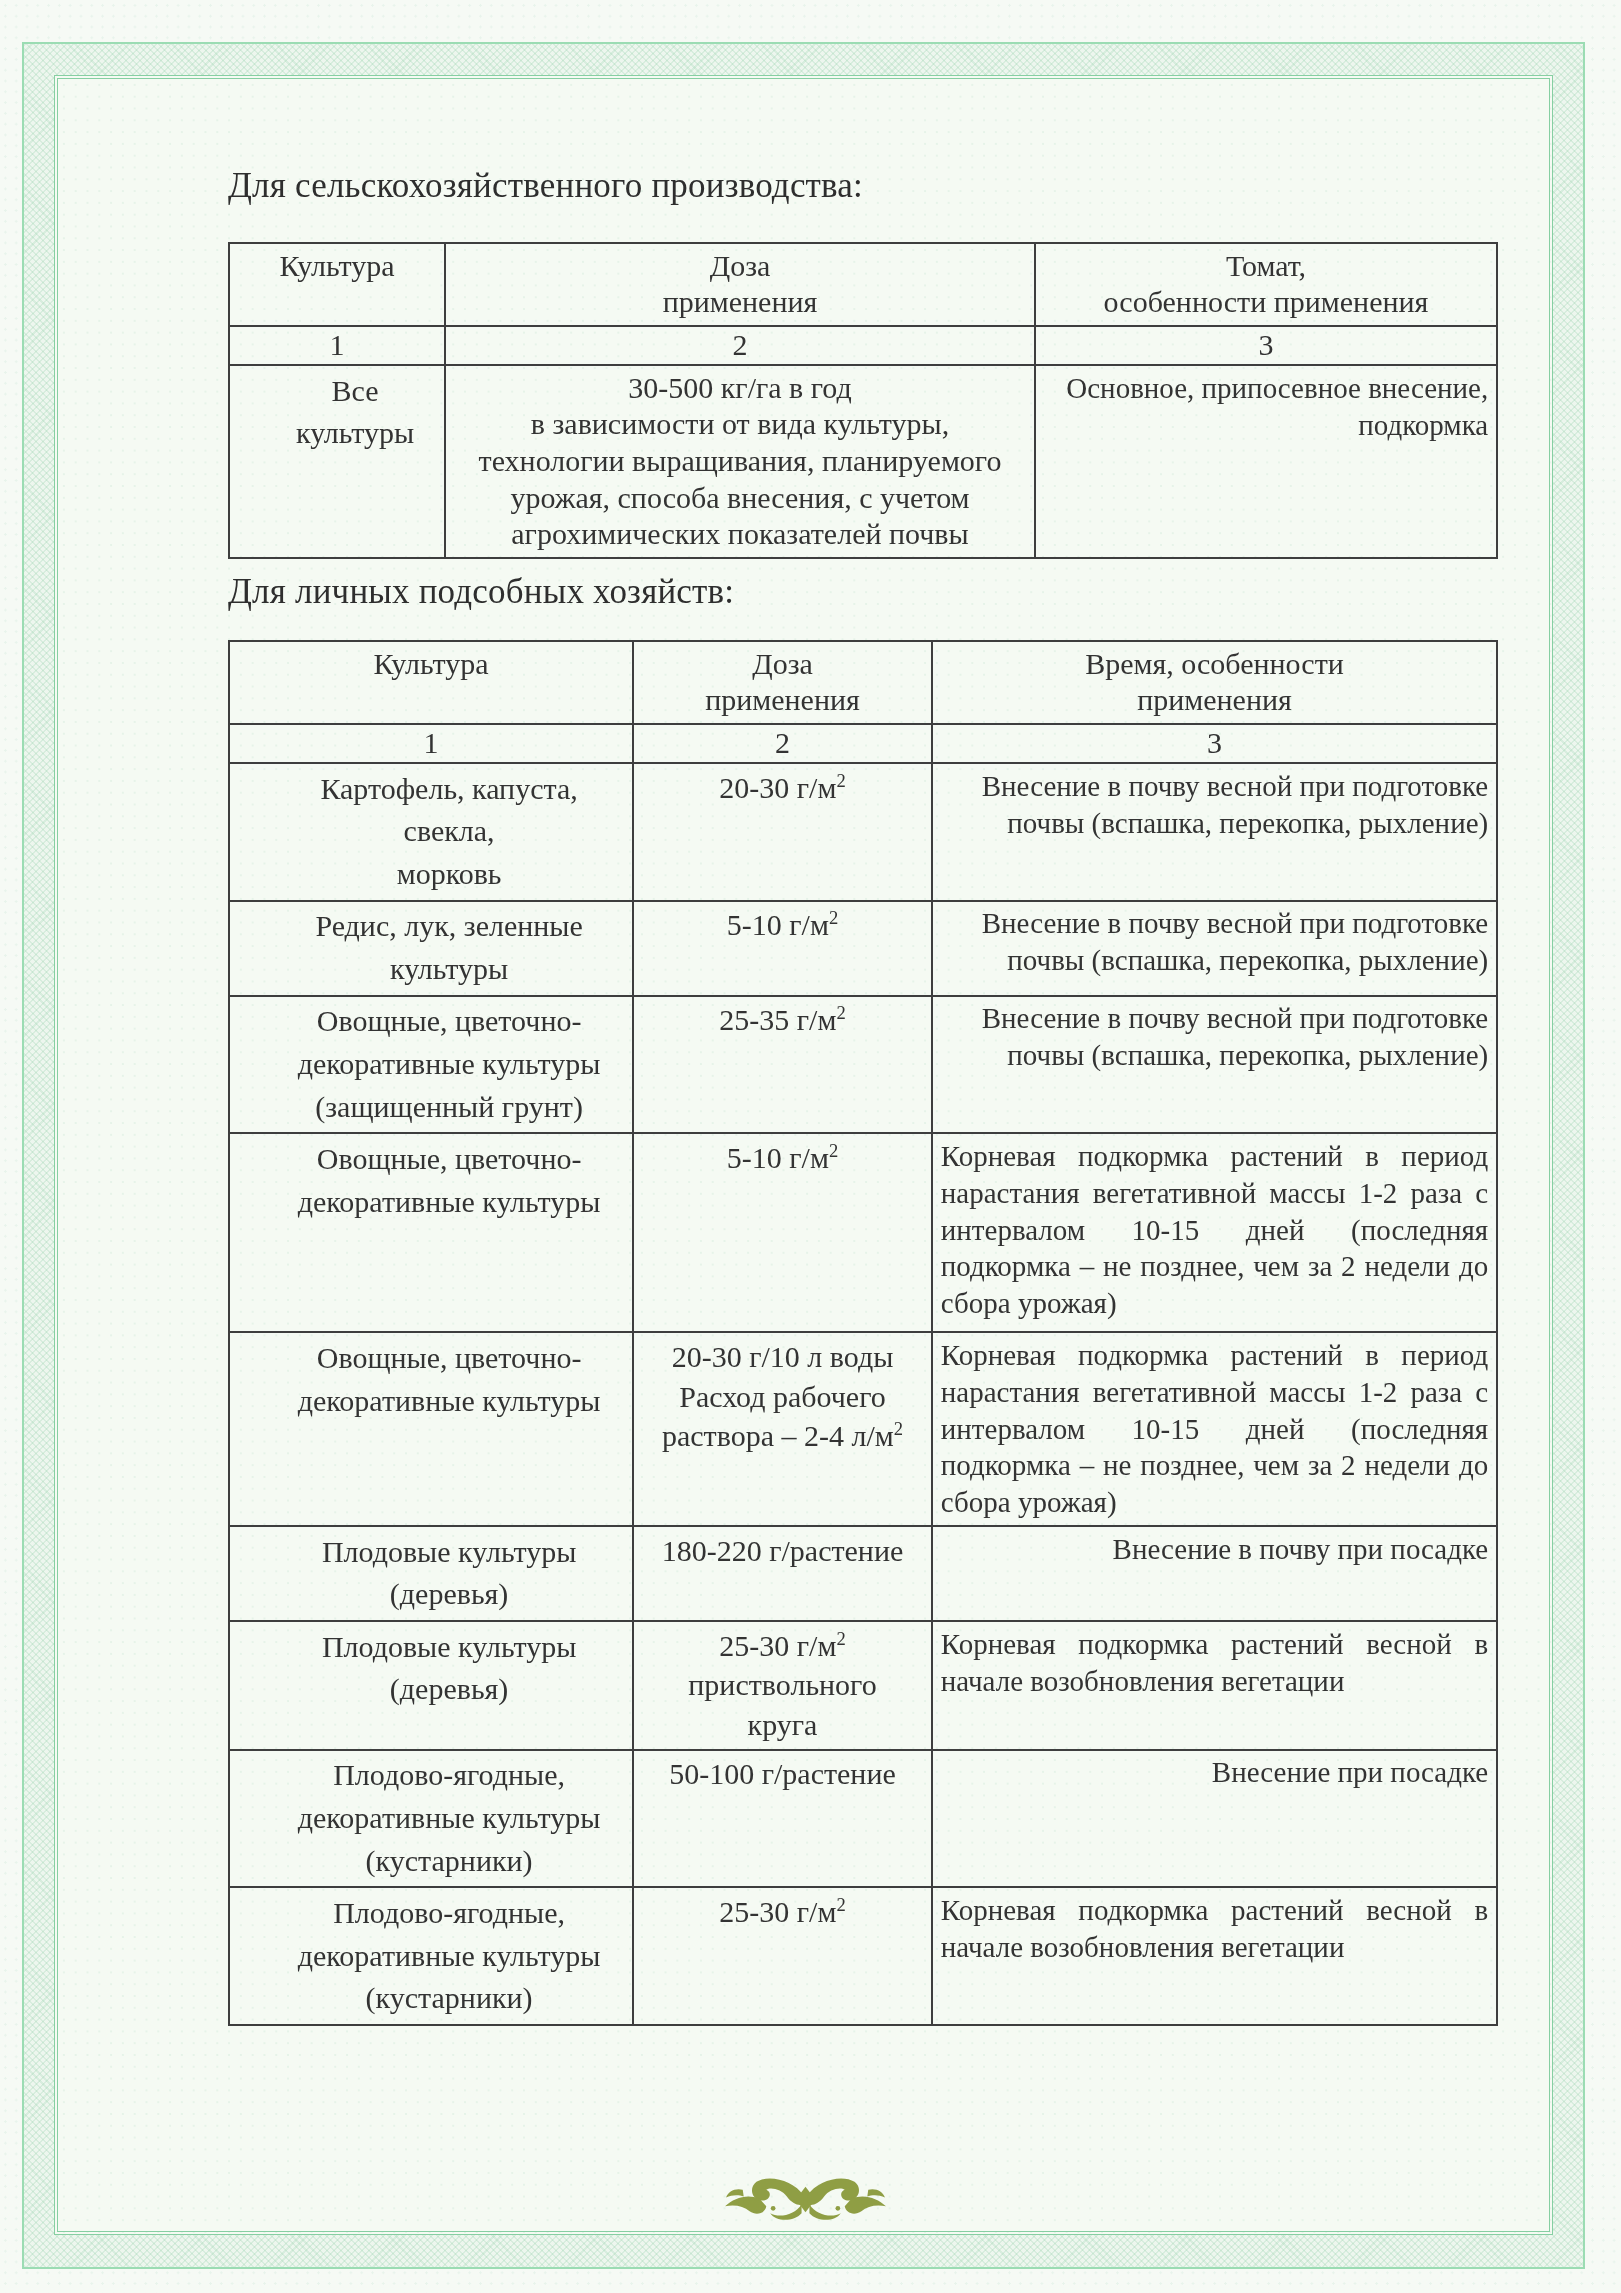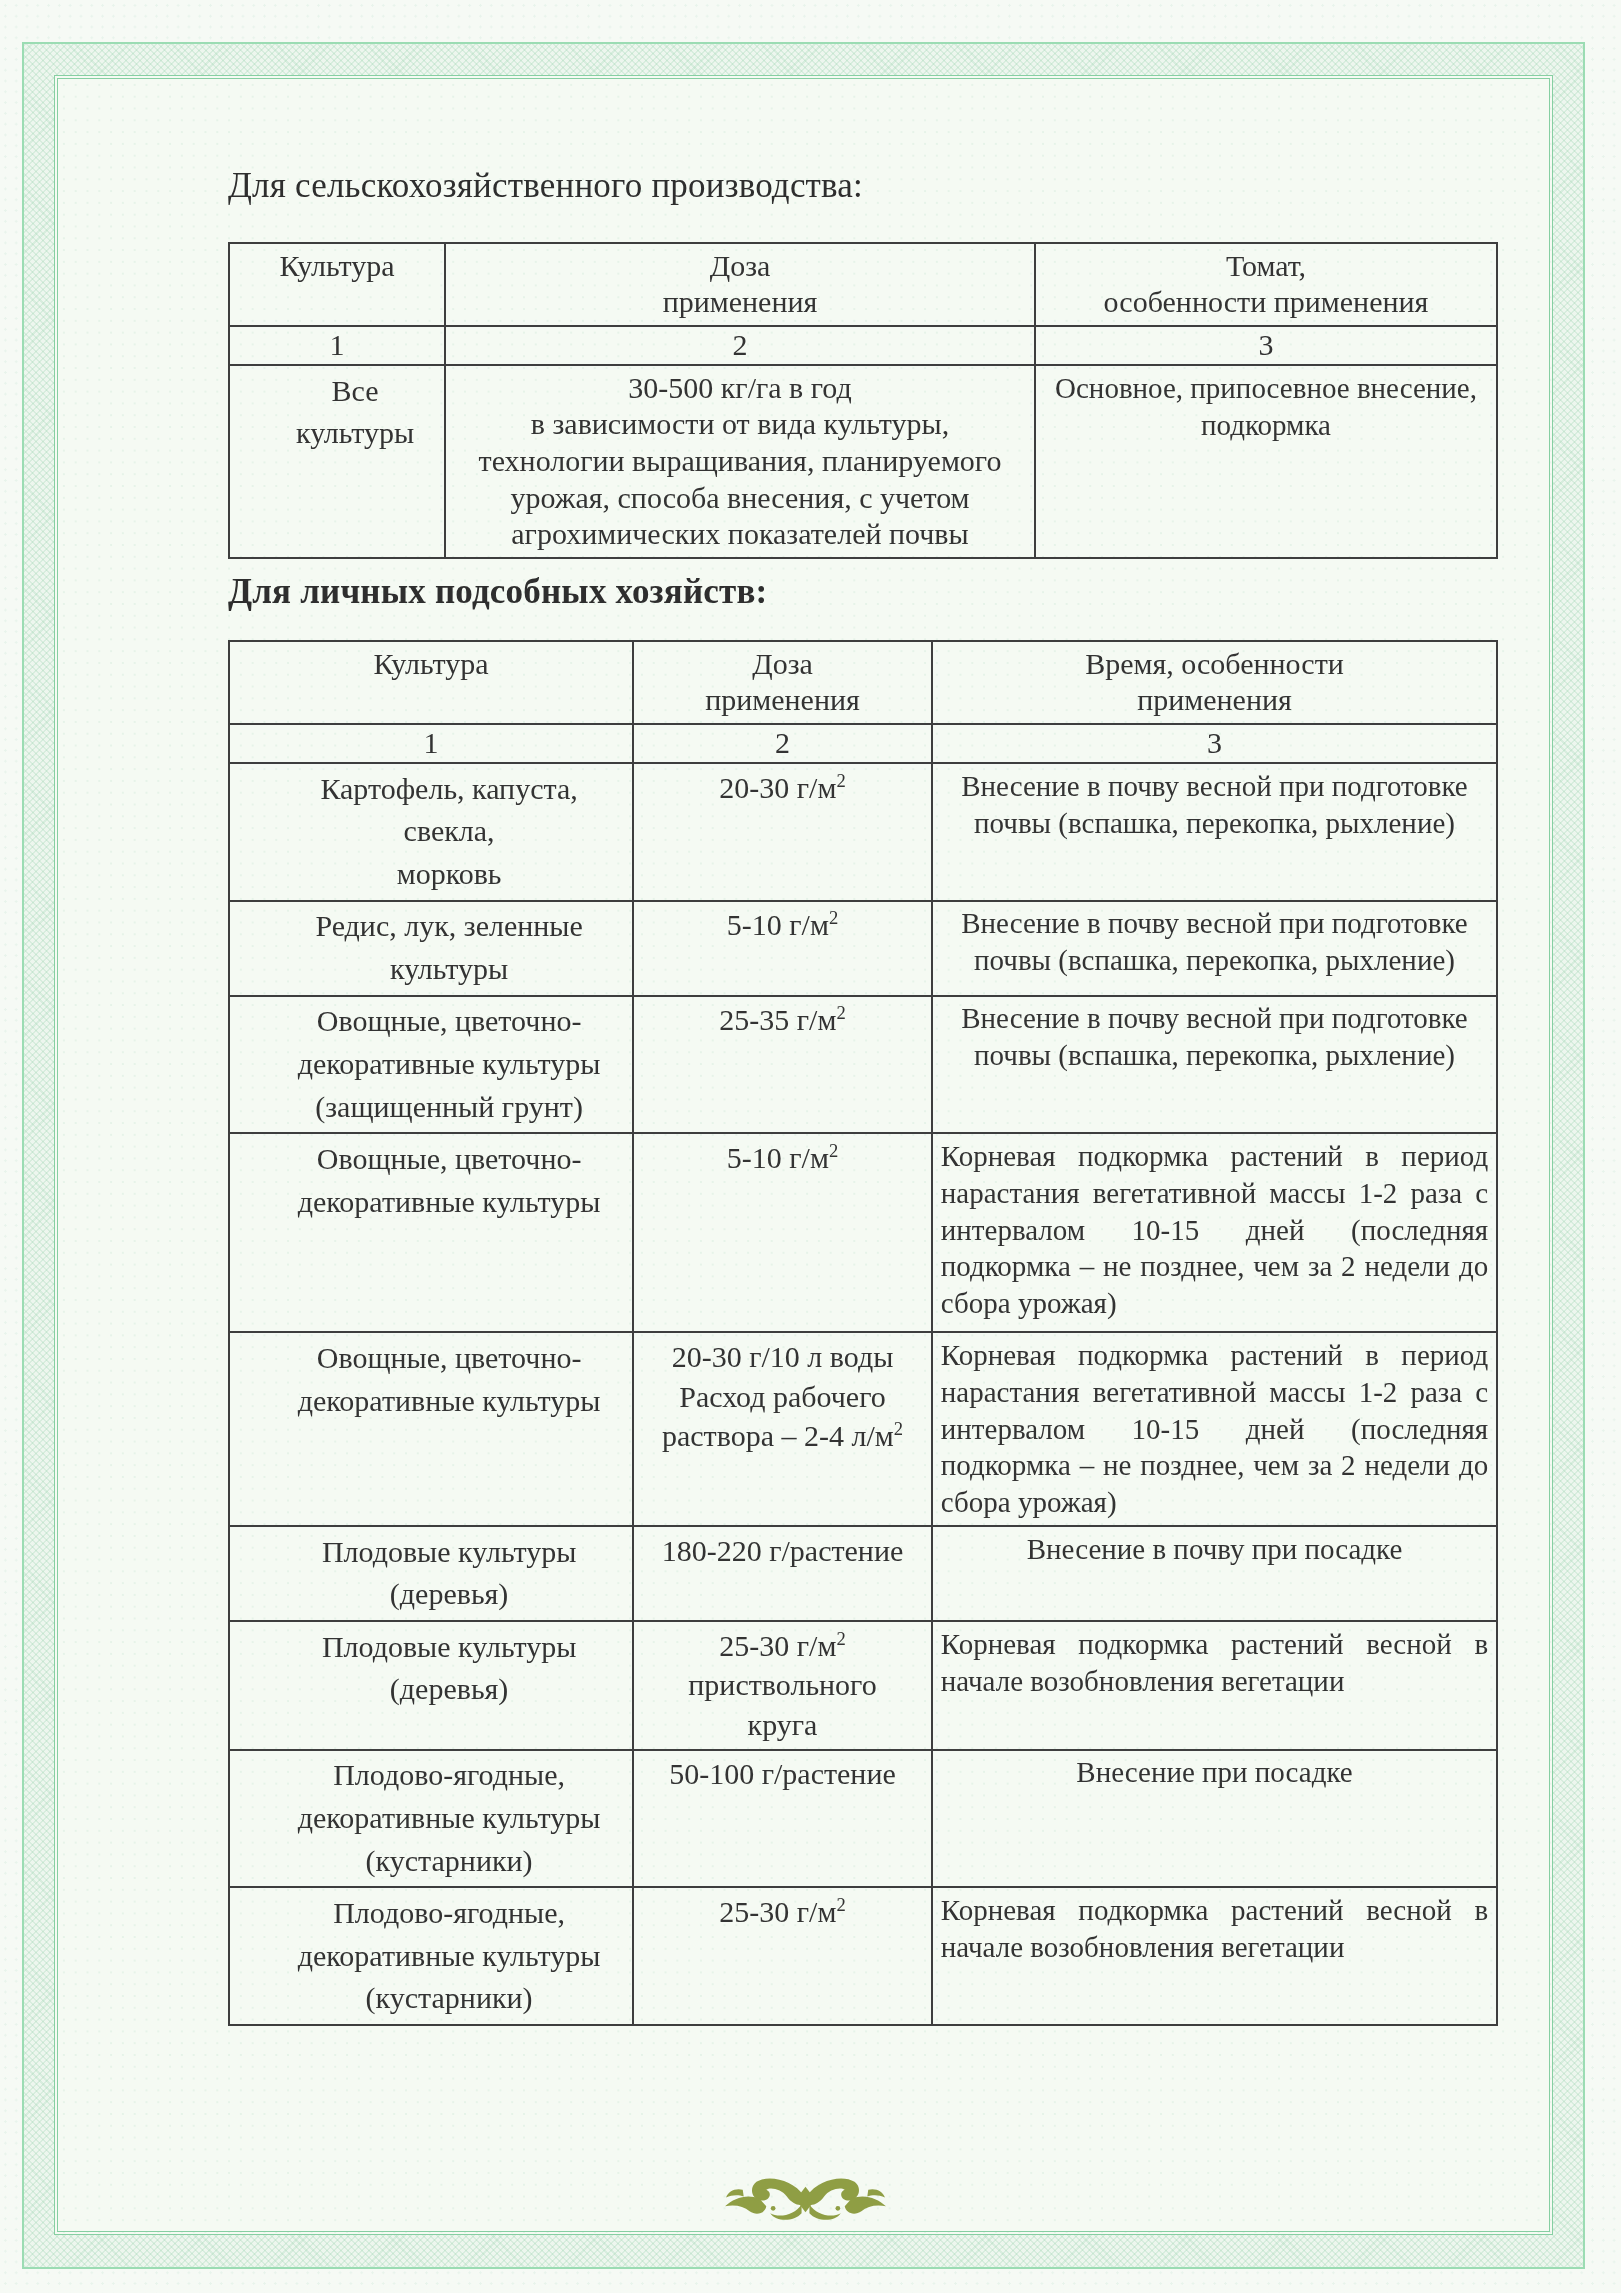--- a/index.html
+++ b/index.html
@@ -25,38 +25,38 @@
     border:4.9px double #86cfa2;
     background-color:#f5faf3;
     background-image:radial-gradient(rgba(120,190,155,.12) 1px, transparent 1.3px);
     background-size:11.8px 11.8px;
   }
   .sect-title{
     position:absolute;left:228px;margin:0;font-weight:400;
     font-size:35px;line-height:1.2;color:#2e2e2e;letter-spacing:0.2px;white-space:nowrap;
   }
   #title-agro{top:165px;text-align:center;}
-  #title-household{top:571px;font-weight:bold;}
+  #title-household{top:571px;}
   table.doc-table{
     position:absolute;left:228px;border-collapse:collapse;table-layout:fixed;
     font-size:30px;line-height:1.22;color:#333333;border:2.9px solid #3e3e3e;
   }
   #table-agro{top:242px;width:1269px;}
   #table-household{top:640px;width:1269px;}
   .doc-table td{
     border:2px solid #3e3e3e;vertical-align:top;padding:3.9px 7.8px;
     text-align:center;white-space:pre-line;overflow:hidden;margin-left:44px;
   }
   .doc-table tr.hdr td{line-height:1.22;}
   .doc-table tr.numrow td{padding:1px 0;line-height:1.15;}
   .doc-table td.culture{line-height:1.42;padding-left:44px;}
   .doc-table td.dose{line-height:1.32;}
   .doc-table td.dose-tight{line-height:1.22;}
   .doc-table td.time{
-    text-align:center;white-space:normal;font-size:29px;line-height:1.27;padding:3.9px 7.8px;
+    text-align:right;white-space:normal;font-size:29px;line-height:1.27;padding:3.9px 7.8px;
   }
   .doc-table td.just{text-align:justify;}
   sup{font-size:.62em;line-height:0;}
   .ornament{position:absolute;left:721px;top:2174px;width:169px;height:51px;}
 </style>
 </head>
 <body>
 
 <div class="page">
   <div class="frame-outer"></div>

